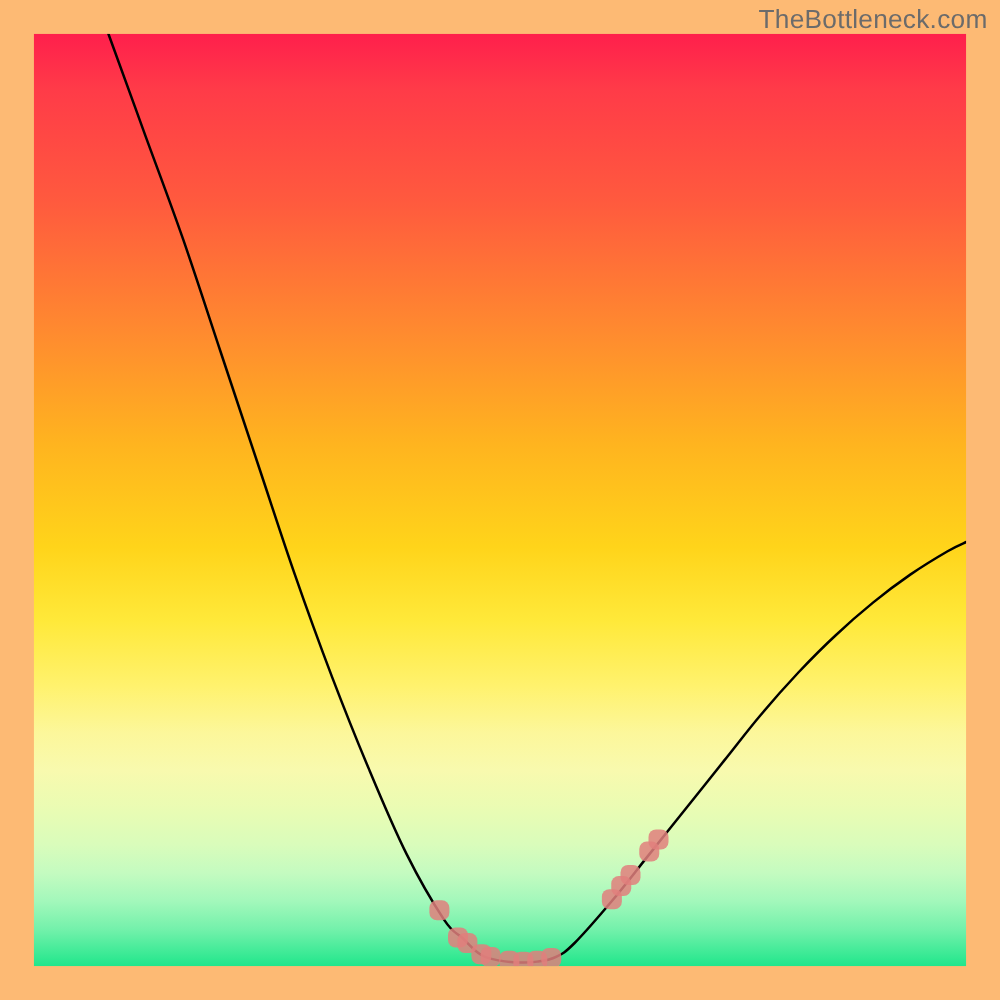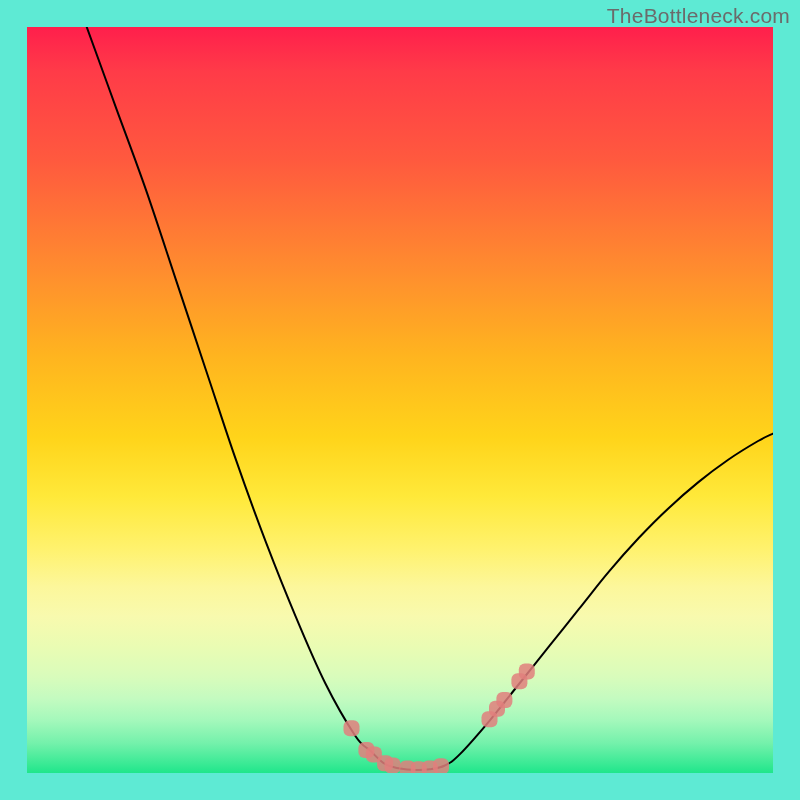--- a/index.html
+++ b/index.html
@@ -10,21 +10,21 @@
     overflow: hidden;
     background: #000;
     font-family: Arial, Helvetica, sans-serif;
   }
   .frame {
     position: absolute;
     left: 0;
     top: 0;
     width: 800px;
     height: 800px;
-    background: #5eead4;
+    background: #fdba74;
   }
   .plot {
     position: absolute;
     left: 27px;
     top: 27px;
     width: 746px;
     height: 746px;
     overflow: hidden;
   }
   .gradient {

